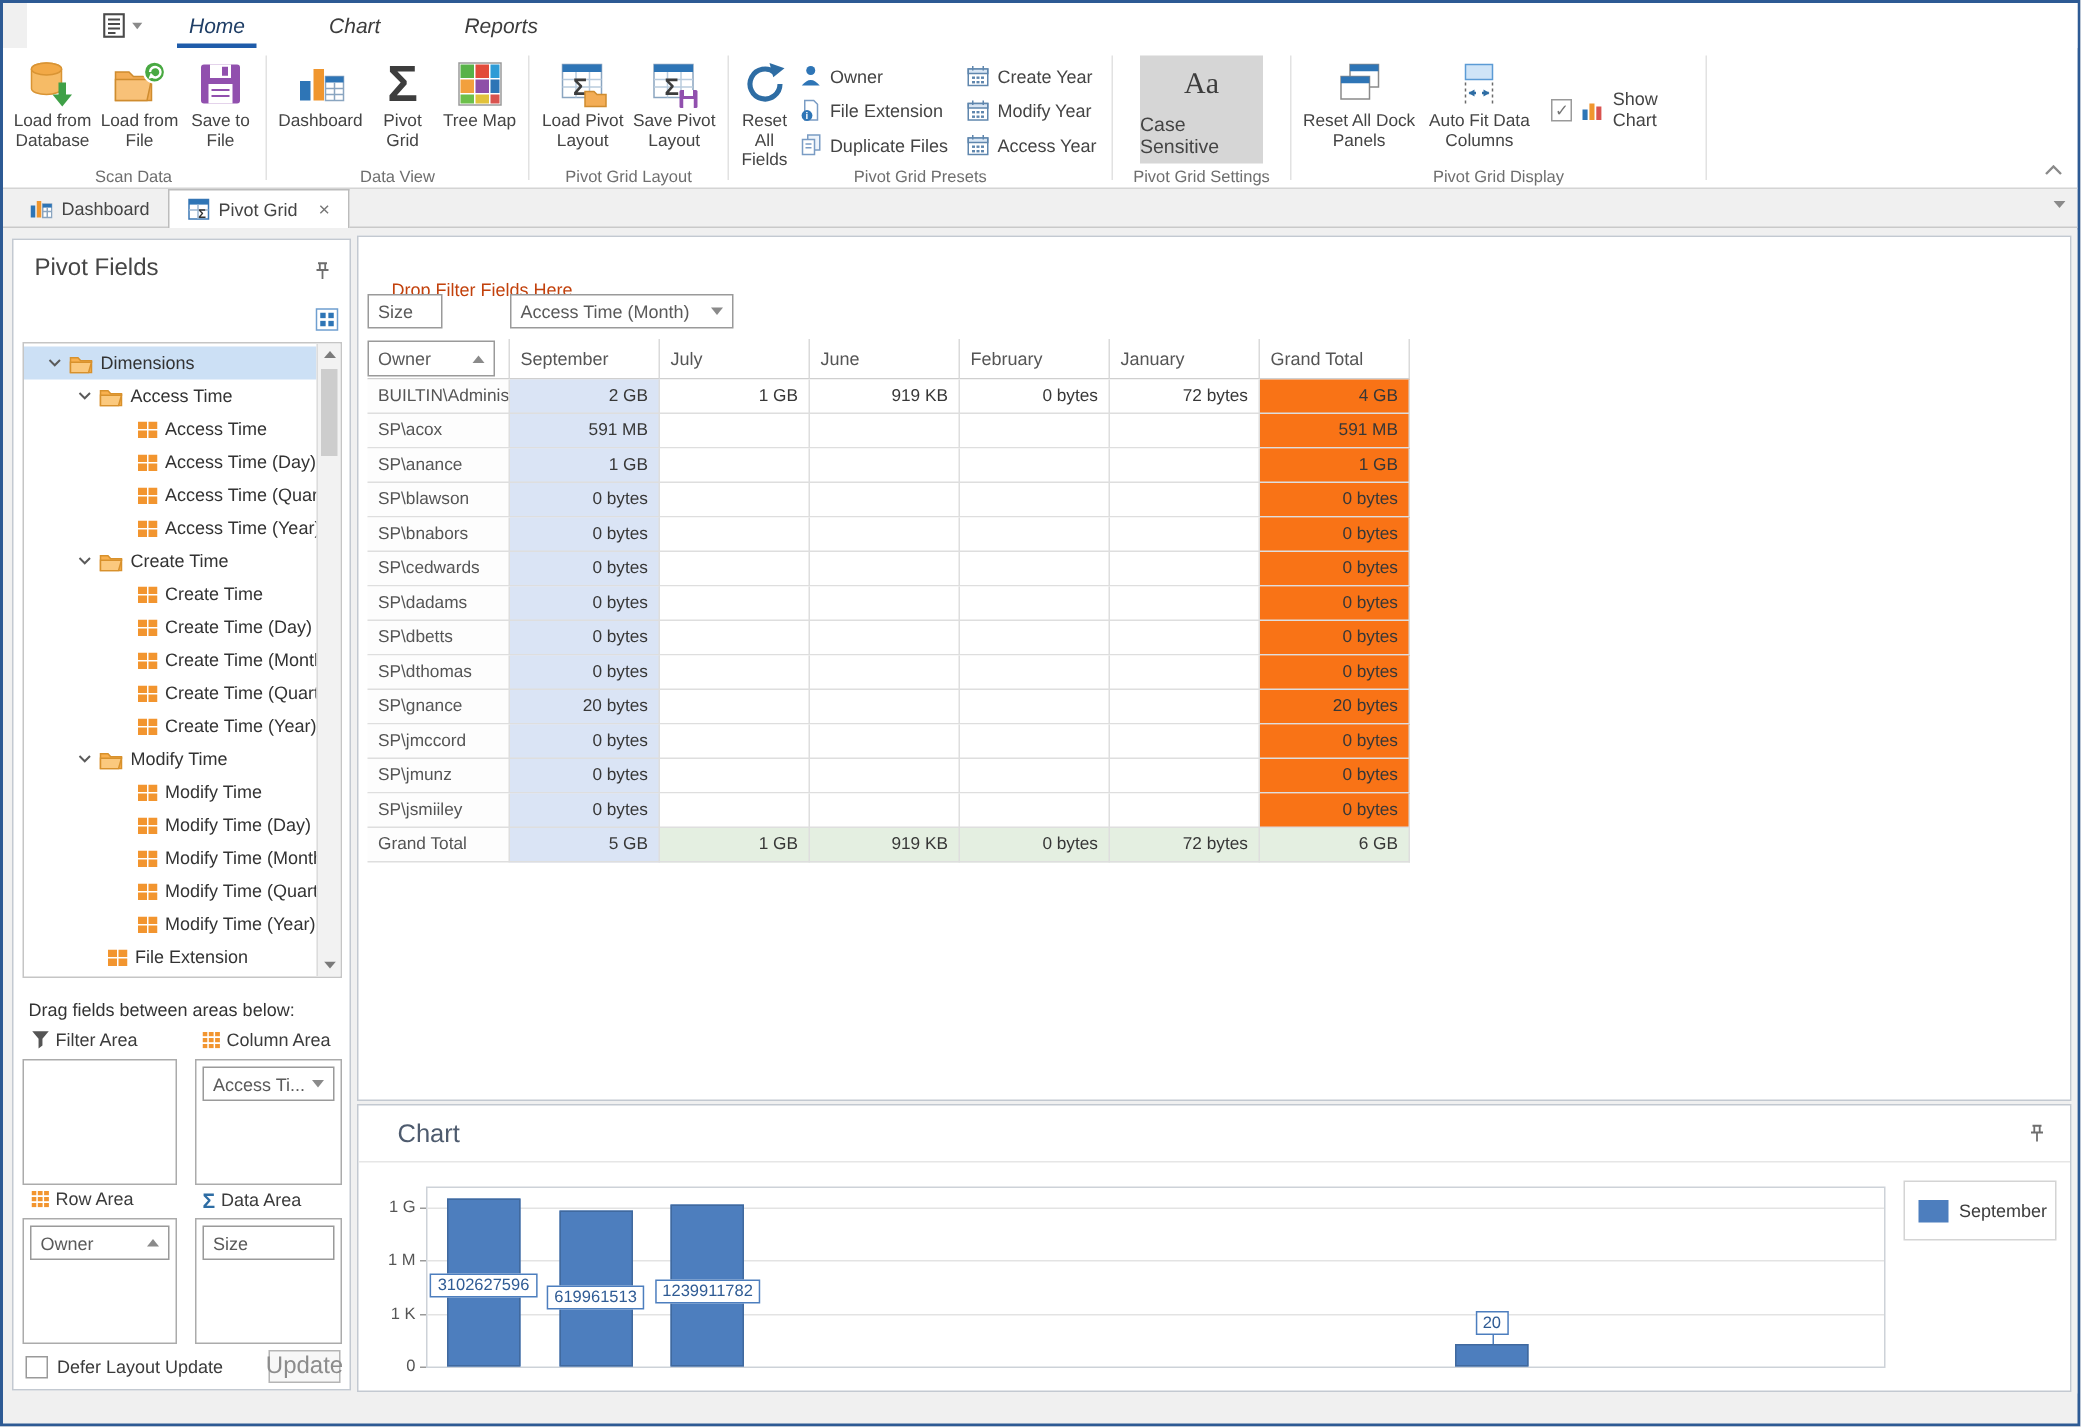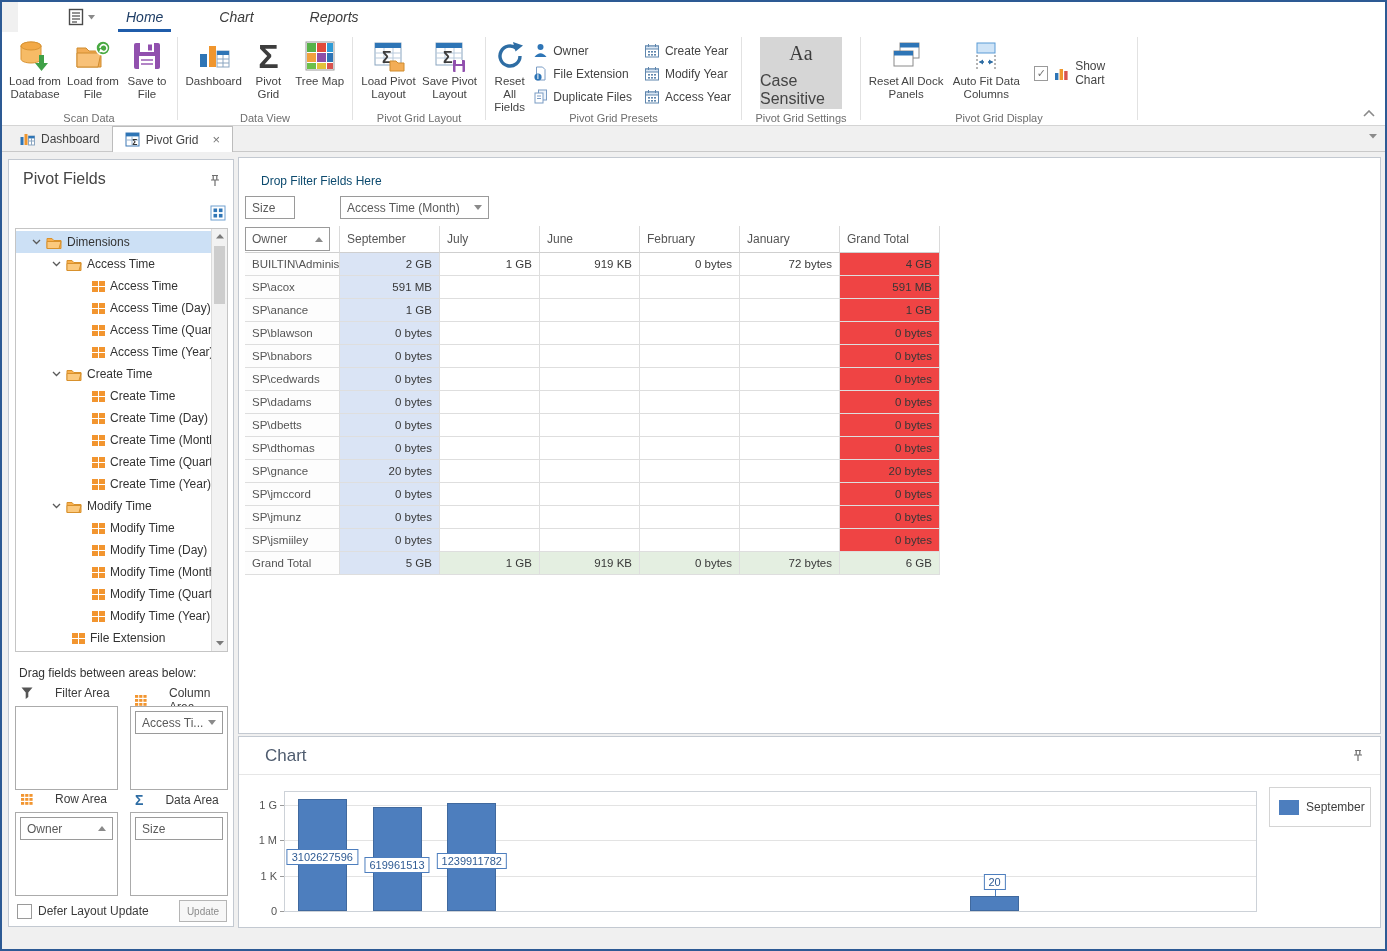--- a/index.html
+++ b/index.html
@@ -33,21 +33,21 @@
   .rbtn-large.w64{ width:64px; } .rbtn-large.w52{ width:50px; } .rbtn-large.w56{ width:57px; }
   .rbtn-large.w62{ width:62px; } .rbtn-large.w66{ width:66px; } .rbtn-large.w84{ width:86px; }
   .sigma-big { font-size:34px; color:#3d3d3d; font-weight:bold; line-height:34px; }
   .preset-cols { display:flex; align-items:flex-start; gap:2px; padding-top:4px; }
   .pcol { display:flex; flex-direction:column; }
   .rbtn-small { display:flex; align-items:center; gap:5px; height:23px; padding:0 5px;
                 font-size:12px; color:#444; cursor:pointer; white-space:nowrap; }
   .case-btn { width:82px; height:72px; background:#d6d6d6; display:flex; flex-direction:column;
               align-items:center; justify-content:center; cursor:pointer; margin-top:2px; }
   .case-aa { font-family:"Liberation Serif", serif; font-size:20px; color:#3d3d3d; line-height:30px; }
-  .case-lb { font-size:16px; color:#444; margin-top:4px; }
+  .case-lb { font-size:13px; color:#444; margin-top:4px; }
   .showchart { display:flex; align-items:center; gap:6px; margin-top:24px; margin-left:8px;
                font-size:12px; color:#444; cursor:pointer; }
   .cbx { width:15px; height:15px; border:1px solid #9a9a9a; background:#fff; display:flex;
          align-items:center; justify-content:center; font-size:11px; color:#767676; }
   .collapse-btn { position:absolute; right:10px; bottom:8px; cursor:pointer; }
 
   
   .doctabs { position:absolute; left:0; top:124px; width:100%; height:26px; background:#f0f0f0;
              border-bottom:1px solid #c9c9c9; display:flex; align-items:flex-end; }
   .dtab { display:flex; align-items:center; gap:6px; height:25px; padding:0 12px; font-size:12px;
@@ -72,49 +72,49 @@
   .tree-inner { position:absolute; left:0; top:0; right:16px; bottom:0; padding-top:2px; }
   .titem { height:22px; display:flex; align-items:center; gap:5px; font-size:12px; color:#333;
            cursor:pointer; white-space:nowrap; overflow:hidden; }
   .titem.sel { background:#cce0f5; }
   .vsb { position:absolute; right:0; top:0; bottom:0; width:16px; background:#f2f2f2;
          border-left:1px solid #dcdcdc; }
   .vsb .arr { position:absolute; left:0; width:15px; height:15px; display:flex; align-items:center;
               justify-content:center; }
   .vsb .thumb { position:absolute; left:2px; top:17px; width:11px; height:58px; background:#cdcdcd; }
   .fp-hint { position:absolute; left:10px; top:506px; font-size:12px; color:#333; }
-  .area-lb { position:absolute; display:flex; align-items:center; gap:22px; font-size:12px; color:#3b3b3b; }
+  .area-lb { position:absolute; display:flex; align-items:center; gap:4px; font-size:12px; color:#3b3b3b; }
   .area-box { position:absolute; width:103px; height:84px; border:1px solid #ababab; background:#fff; padding:4px; }
   .chip { display:flex; align-items:center; justify-content:space-between; height:23px; border:1px solid #9a9a9a;
           background:#fff; padding:0 6px; font-size:12px; color:#5a5a5a; cursor:pointer; }
   .tri-up { width:0; height:0; border-left:4px solid transparent; border-right:4px solid transparent;
             border-bottom:5px solid #8a8a8a; }
   .tri-dn { width:0; height:0; border-left:4px solid transparent; border-right:4px solid transparent;
             border-top:5px solid #8a8a8a; }
   .defer-row { position:absolute; left:8px; top:740px; right:6px; display:flex; align-items:center; }
   .defer-row .lb { font-size:12px; color:#3b3b3b; margin-left:6px; }
   .update-btn { margin-left:auto; width:48px; height:22px; border:1px solid #b5b5b5; background:#f7f7f7;
-                color:#8c8c8c; font-size:10px; display:flex; align-items:center; justify-content:center; }
+                color:#8c8c8c; font-size:16px; display:flex; align-items:center; justify-content:center; }
 
   
   .pivot-panel { left:236px; top:4px; width:1143px; height:577px; }
-  .drop-hint { position:absolute; left:22px; top:16px; font-size:12px; color:#0c4a6e; }
+  .drop-hint { position:absolute; left:22px; top:28px; font-size:12px; color:#c2410c; }
   .pchip { position:absolute; height:23px; }
   .pivot-table { position:absolute; left:6px; top:68px; }
   .pg-row { display:flex; }
   .pg-hcell { width:100px; height:27px; line-height:26px; font-size:12px; color:#555; padding-left:7px;
               border-bottom:1px solid #cfcfcf; border-right:1px solid #dadada; background:#fff; }
   .pg-corner { width:95px; padding:1px 2px 0 0; border-right:1px solid #dadada; }
   .pg-cell { width:100px; height:23px; line-height:22px; font-size:11.5px; color:#373737;
              text-align:right; padding-right:7px; border-bottom:1px solid #dedede;
              border-right:1px solid #dedede; background:#fff; }
   .pg-rh { text-align:left; padding:0 4px 0 7px; color:#555; width:95px; background:#fdfdfd;
            overflow:hidden; white-space:nowrap; }
   .c-sep { background:#dae4f5; }
-  .c-gt  { background:#ef4444; }
+  .c-gt  { background:#f97316; }
   .r-gt .pg-cell { background:#e4efe1; }
   .r-gt .pg-rh { background:#fdfdfd; }
   .r-gt .c-sep { background:#dae4f5; }
 
   
   .chart-panel { left:236px; top:583px; width:1143px; height:192px; }
   .ch-title { position:absolute; left:26px; top:9px; font-size:17px; color:#4e5b6e; }
   .ch-pin { position:absolute; right:16px; top:12px; cursor:pointer; }
   .ch-hline { position:absolute; left:0; right:0; top:37px; height:1px; background:#e6e6e6; }
   .plot { position:absolute; left:45px; top:54px; width:973px; height:121px;

